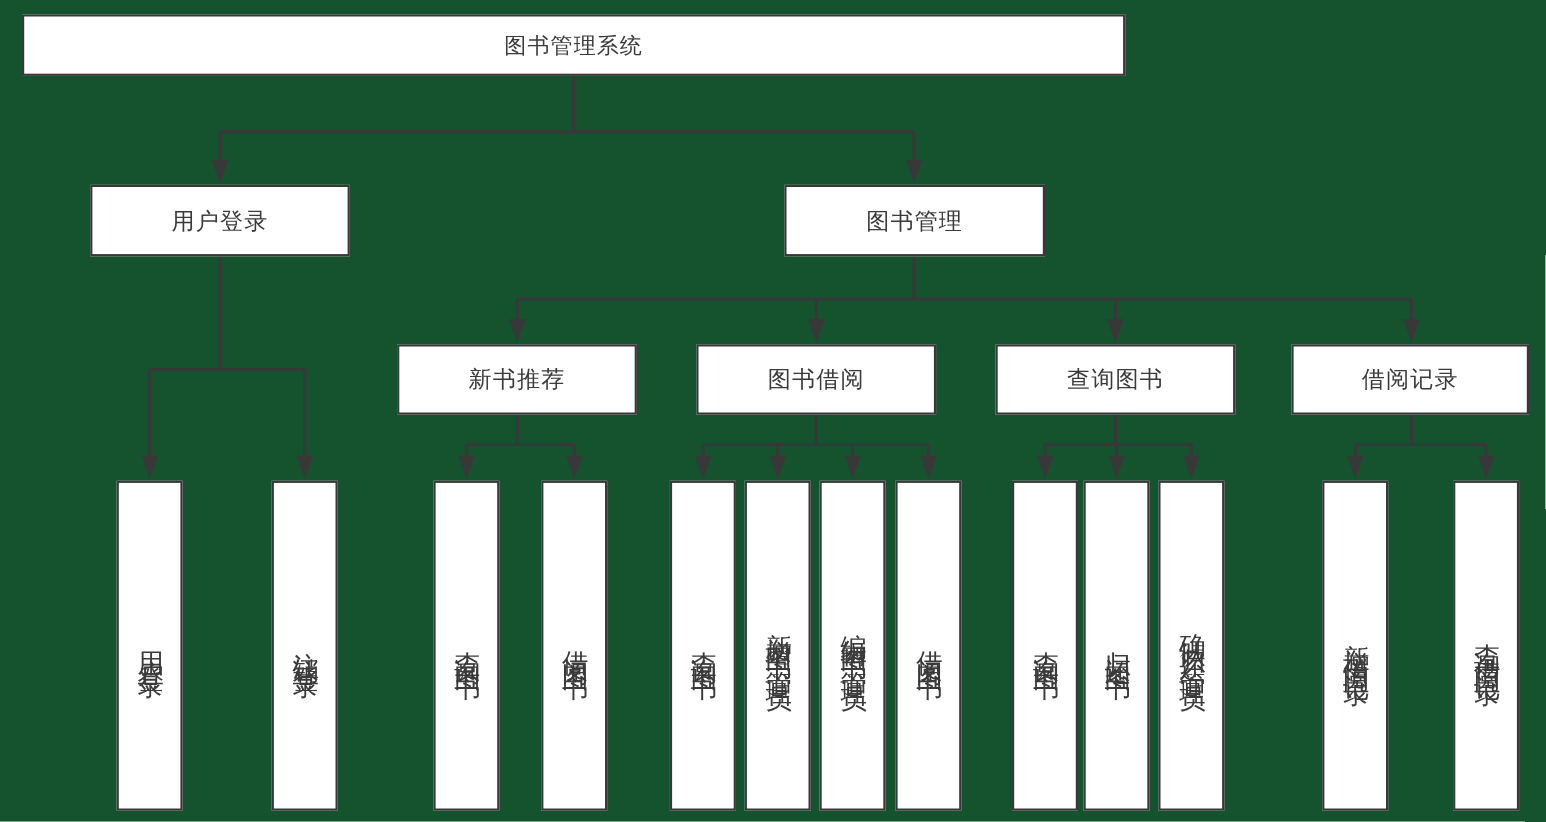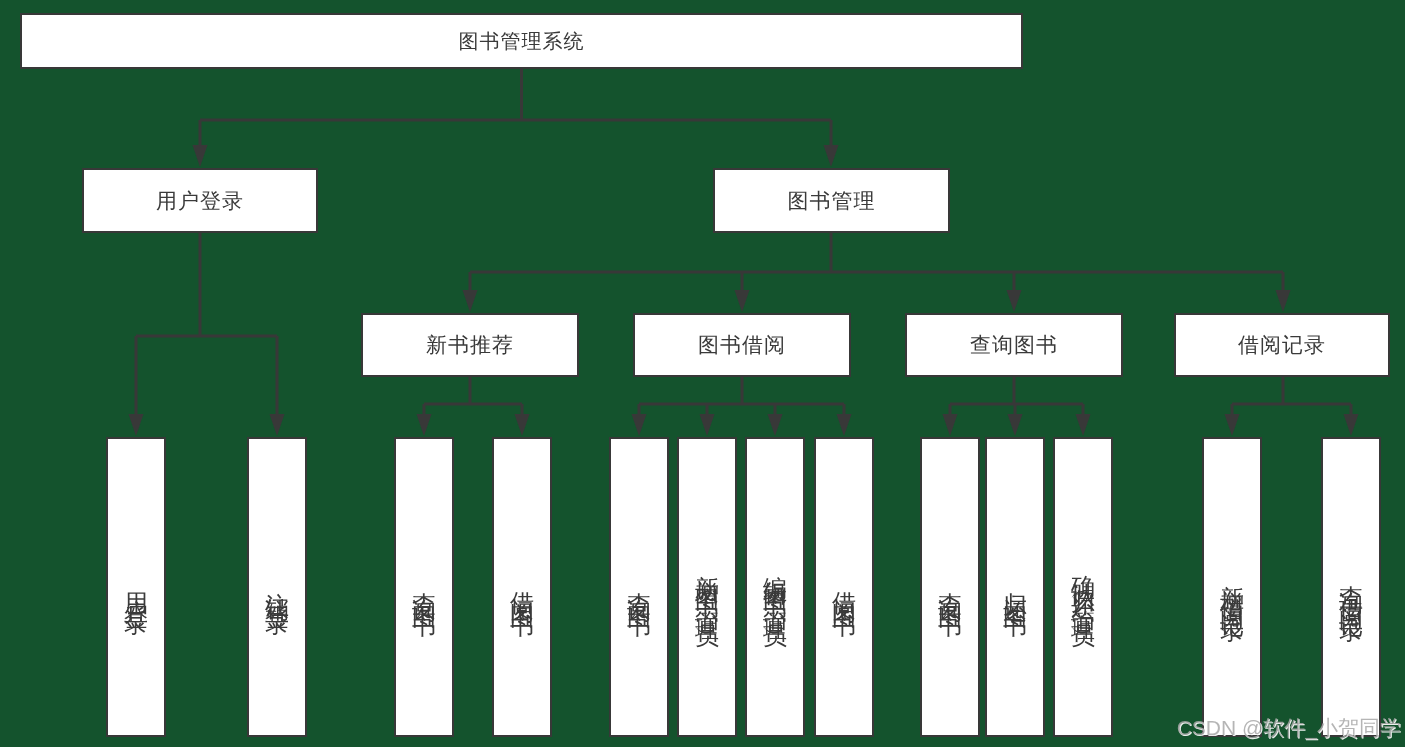--- a/index.html
+++ b/index.html
@@ -182,15 +182,14 @@
     <span>确认归还（管理员）</span>
   </div>
 
   <div class="node leaf" style="left:1202px; top:437px; width:60px; height:300px;">
     <span>新增借阅记录</span>
   </div>
   <div class="node leaf" style="left:1321px; top:437px; width:60px; height:300px;">
     <span>查询借阅记录</span>
   </div>
 
-  <div class="watermark">CSDN @软件_小贺同学</div>
 
 </div>
 
 </body></html>

